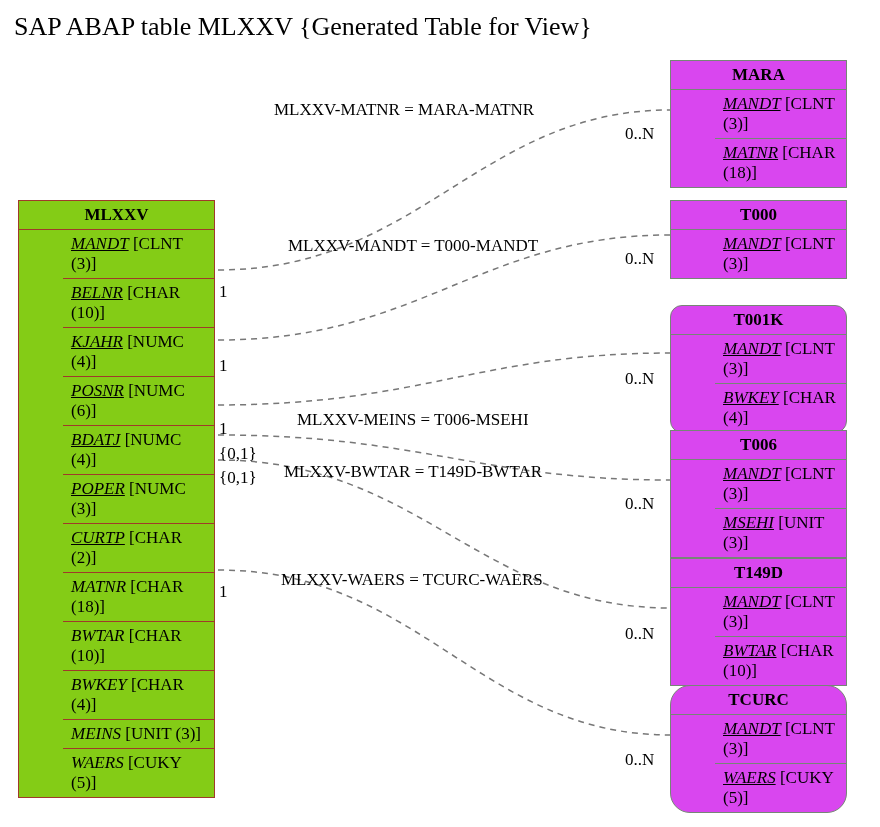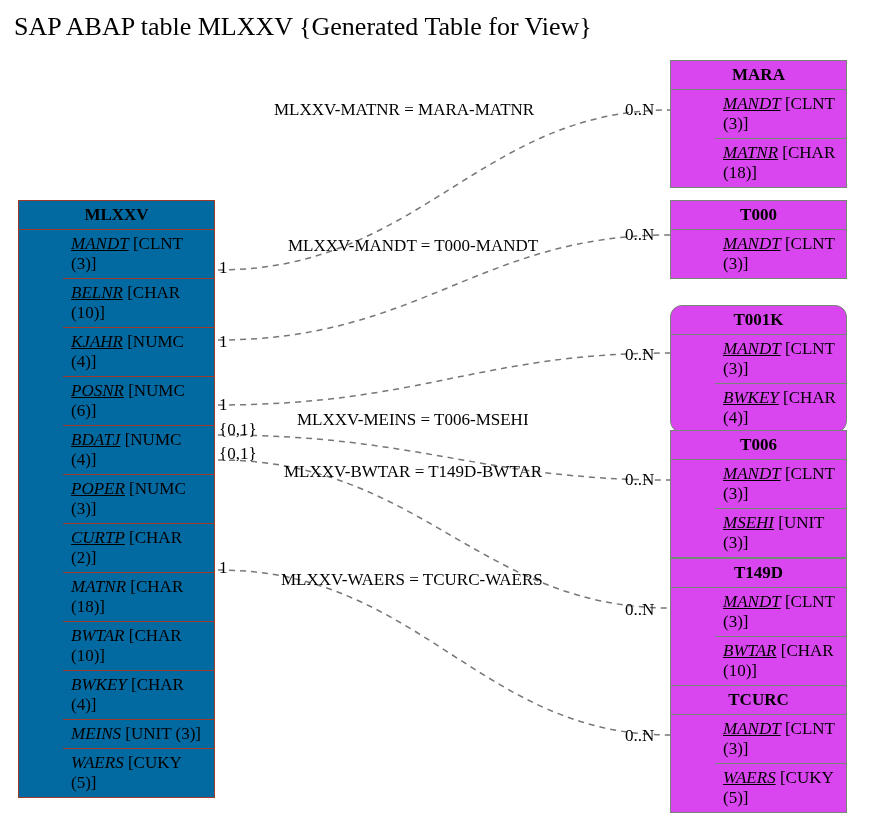--- a/index.html
+++ b/index.html
@@ -29,21 +29,21 @@
     width: 880px;
     height: 827px;
     pointer-events: none;
   }
   .tbl {
     position: absolute;
     border: 1px solid #768676;
     background: #d946ef;
     font-size: 17px;
   }
-  .tbl.orange { background: #0369a1; border-color: #a03a2a; }
+  .tbl.orange { background: #84cc16; border-color: #a03a2a; }
   .tbl .hdr {
     font-weight: bold;
     text-align: center;
     padding: 4px 8px;
     border-bottom: 1px solid #768676;
   }
   .tbl.orange .hdr { border-bottom-color: #a03a2a; }
   .tbl .row {
     padding: 4px 8px;
     border-bottom: 1px solid #768676;
@@ -55,20 +55,21 @@
   .fname-nou { font-style: italic; }
   .rel-label {
     position: absolute;
     font-size: 17px;
     white-space: nowrap;
   }
   .card-label {
     position: absolute;
     font-size: 17px;
     white-space: nowrap;
+    margin-top: 24px;
   }
 </style>
 </head>
 <body>
 <div class="stage">
 
 <div class="title">SAP ABAP table MLXXV {Generated Table for View}</div>
 
 <svg class="wires">
 
@@ -118,21 +119,21 @@
 <div class="tbl" id="ref-3" style="left:670px; top:430px; width:175px;">
       <div class="hdr">T006</div>
       <div class="row"><span class="fname">MANDT</span> [CLNT (3)]</div>
       <div class="row"><span class="fname">MSEHI</span> [UNIT (3)]</div>
     </div>
 <div class="tbl" id="ref-4" style="left:670px; top:558px; width:175px;">
       <div class="hdr">T149D</div>
       <div class="row"><span class="fname">MANDT</span> [CLNT (3)]</div>
       <div class="row"><span class="fname">BWTAR</span> [CHAR (10)]</div>
     </div>
-<div class="tbl" id="ref-5" style="left:670px; top:685px; width:175px;">
+<div class="tbl" id="ref-5" style="left:670px; top:685px; width:175px;border-radius:20px;">
       <div class="hdr">TCURC</div>
       <div class="row"><span class="fname">MANDT</span> [CLNT (3)]</div>
       <div class="row"><span class="fname">WAERS</span> [CUKY (5)]</div>
     </div>
 
 <div class="rel-label" style="left:274px; top:100px;">MLXXV-MATNR = MARA-MATNR</div>
 <div class="rel-label" style="left:288px; top:236px;">MLXXV-MANDT = T000-MANDT</div>
 <div class="rel-label" style="left:297px; top:410px;">MLXXV-MEINS = T006-MSEHI</div>
 <div class="rel-label" style="left:284px; top:462px;">MLXXV-BWTAR = T149D-BWTAR</div>
 <div class="rel-label" style="left:281px; top:570px;">MLXXV-WAERS = TCURC-WAERS</div>

